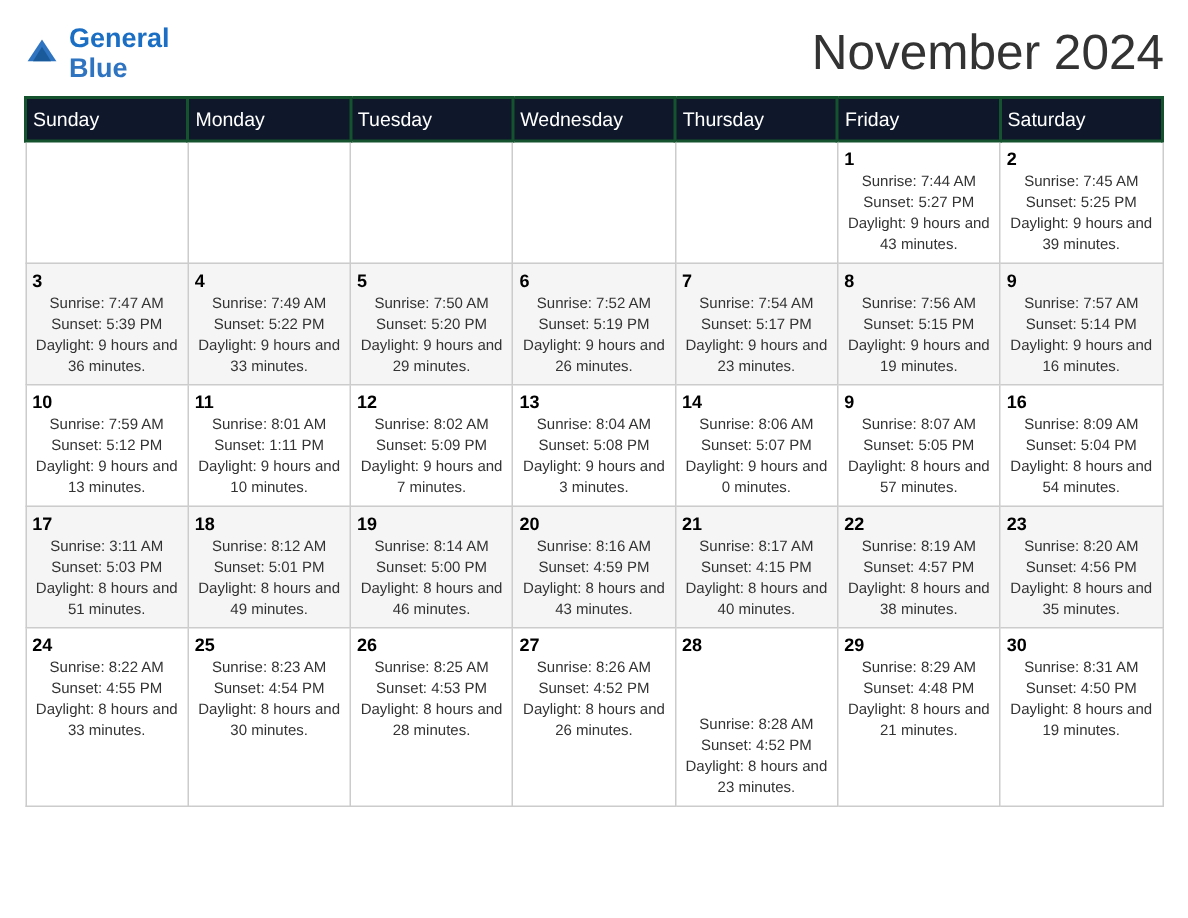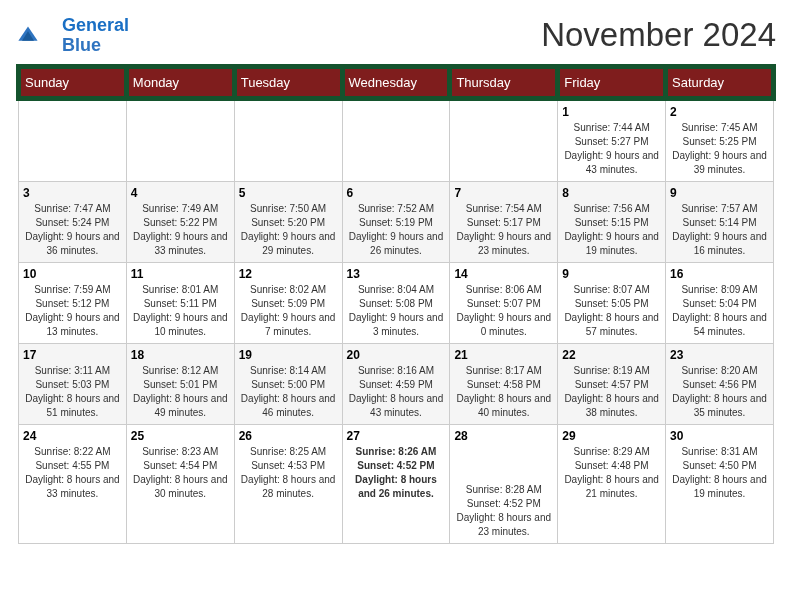--- a/index.html
+++ b/index.html
@@ -12,21 +12,21 @@
     }
     .header {
       display: flex;
       justify-content: space-between;
       align-items: flex-start;
       margin-bottom: 8px;
     }
     .logo {
       display: flex;
       align-items: center;
-      gap: 22px;
+      gap: 6px;
     }
     .logo-text {
       font-size: 18px;
       font-weight: bold;
       color: #333;
       line-height: 1.1;
     }
     .logo-text span {
       color: #1a6fc4;
     }
@@ -45,27 +45,27 @@
     .subtitle {
       font-size: 14px;
       color: #555;
     }
     table {
       width: 100%;
       border-collapse: collapse;
       font-size: 11px;
     }
     thead tr th {
-      background: #7f1d1d;
+      background: #0f172a;
       color: #fff;
       padding: 6px 4px;
       text-align: left;
       font-size: 13px;
       font-weight: normal;
-      border: 5px solid #14532d;
+      border: 2px solid #14532d;
     }
     tbody tr td {
       vertical-align: top;
       border: 1px solid #ccc;
       padding: 4px;
       width: calc(100% / 7);
       min-height: 80px;
       background: #fff;
     }
     tbody tr:nth-child(even) td {
@@ -134,21 +134,21 @@
           <div class="day-number">2</div>
           <div class="day-info" style="white-space: pre-line;">Sunrise: 7:45 AM
 Sunset: 5:25 PM
 Daylight: 9 hours and 39 minutes.</div>
         </td>
       </tr>
       <tr>
         <td>
           <div class="day-number">3</div>
           <div class="day-info" style="white-space: pre-line;">Sunrise: 7:47 AM
-Sunset: 5:24 PM
+Sunset: 5:39 PM
 Daylight: 9 hours and 36 minutes.</div>
         </td>
         <td>
           <div class="day-number">4</div>
           <div class="day-info" style="white-space: pre-line;">Sunrise: 7:49 AM
 Sunset: 5:22 PM
 Daylight: 9 hours and 33 minutes.</div>
         </td>
         <td>
           <div class="day-number">5</div>
@@ -184,21 +184,21 @@
       <tr>
         <td>
           <div class="day-number">10</div>
           <div class="day-info" style="white-space: pre-line;">Sunrise: 7:59 AM
 Sunset: 5:12 PM
 Daylight: 9 hours and 13 minutes.</div>
         </td>
         <td>
           <div class="day-number">11</div>
           <div class="day-info" style="white-space: pre-line;">Sunrise: 8:01 AM
-Sunset: 5:11 PM
+Sunset: 1:11 PM
 Daylight: 9 hours and 10 minutes.</div>
         </td>
         <td>
           <div class="day-number">12</div>
           <div class="day-info" style="white-space: pre-line;">Sunrise: 8:02 AM
 Sunset: 5:09 PM
 Daylight: 9 hours and 7 minutes.</div>
         </td>
         <td>
           <div class="day-number">13</div>
@@ -246,21 +246,21 @@
         </td>
         <td>
           <div class="day-number">20</div>
           <div class="day-info" style="white-space: pre-line;">Sunrise: 8:16 AM
 Sunset: 4:59 PM
 Daylight: 8 hours and 43 minutes.</div>
         </td>
         <td>
           <div class="day-number">21</div>
           <div class="day-info" style="white-space: pre-line;">Sunrise: 8:17 AM
-Sunset: 4:58 PM
+Sunset: 4:15 PM
 Daylight: 8 hours and 40 minutes.</div>
         </td>
         <td>
           <div class="day-number">22</div>
           <div class="day-info" style="white-space: pre-line;">Sunrise: 8:19 AM
 Sunset: 4:57 PM
 Daylight: 8 hours and 38 minutes.</div>
         </td>
         <td>
           <div class="day-number">23</div>
@@ -283,21 +283,21 @@
 Daylight: 8 hours and 30 minutes.</div>
         </td>
         <td>
           <div class="day-number">26</div>
           <div class="day-info" style="white-space: pre-line;">Sunrise: 8:25 AM
 Sunset: 4:53 PM
 Daylight: 8 hours and 28 minutes.</div>
         </td>
         <td>
           <div class="day-number">27</div>
-          <div class="day-info" style="white-space: pre-line; font-weight: bold;">Sunrise: 8:26 AM
+          <div class="day-info" style="white-space: pre-line;">Sunrise: 8:26 AM
 Sunset: 4:52 PM
 Daylight: 8 hours and 26 minutes.</div>
         </td>
         <td>
           <div class="day-number">28</div>
           <div class="day-info" style="white-space: pre-line; margin-top: 40px;">Sunrise: 8:28 AM
 Sunset: 4:52 PM
 Daylight: 8 hours and 23 minutes.</div>
         </td>
         <td>

